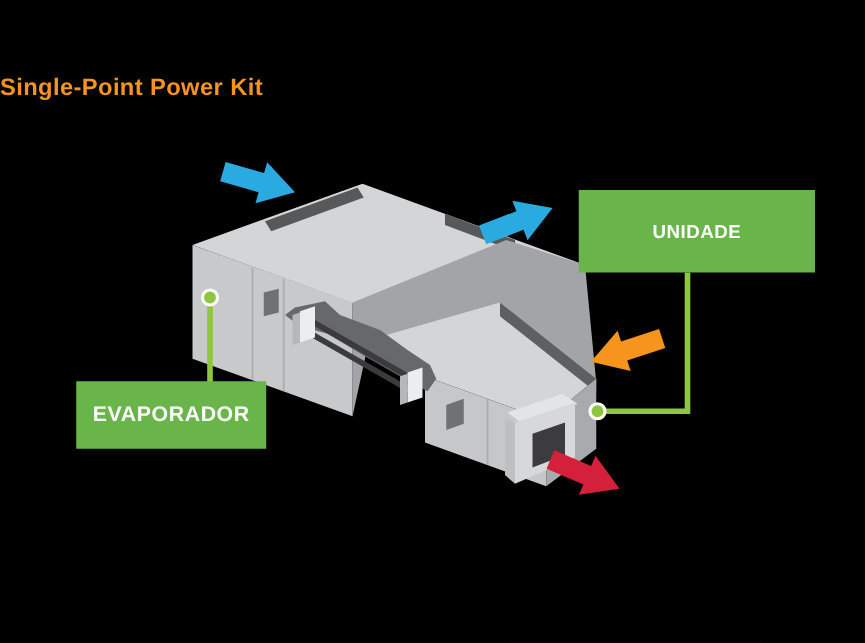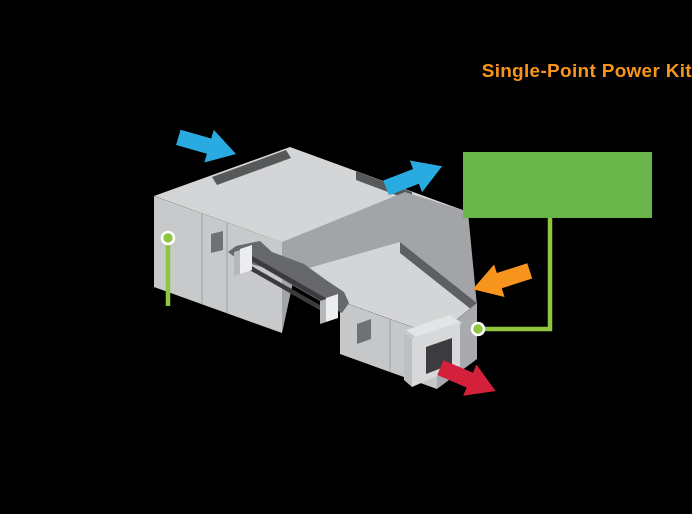--- a/index.html
+++ b/index.html
@@ -17,21 +17,21 @@
     position:relative;
     width:692px;height:514px;
     background:var(--background,#000);
     overflow:hidden;
     font-family:"Liberation Sans", sans-serif;
   }
   .diagram-title{
     position:absolute;
     left:0;top:60px;width:692px;
     margin:0;
-    text-align:right;
+    text-align:left;
     font-size:19px;
     font-weight:700;
     letter-spacing:0.3px;
     color:var(--title_color,#F7941D);
   }
   .unit-svg{position:absolute;left:0;top:0;}
   .label-box{
     position:absolute;
     background:var(--label_bg,#6AB54A);
     color:var(--label_text,#fff);
@@ -111,16 +111,20 @@
 
     <g>
       <polygon points="0,9 32,9 32,0 60,17 32,34 32,25 0,25" transform="translate(183,121) rotate(16)" style="fill:var(--arrow_blue,#29ABE2)"></polygon>
       <polygon points="0,9 32,9 32,0 60,17 32,34 32,25 0,25" transform="translate(380,172) rotate(-21)" style="fill:var(--arrow_blue,#29ABE2)"></polygon>
       <polygon points="0,9 32,9 32,0 60,17 32,34 32,25 0,25" transform="translate(535,287) rotate(162)" style="fill:var(--arrow_orange,#F7941D)"></polygon>
       <polygon points="0,9 32,9 32,0 60,17 32,34 32,25 0,25" transform="translate(447,352) rotate(23)" style="fill:var(--arrow_red,#D5203B)"></polygon>
     </g>
   </svg>
 
   <div class="label-box label-condenser">
+    <span>UNIDADE</span>
   </div>
 
+  <div class="label-box label-evaporator">
+    <span>EVAPORADOR</span>
+  </div>
 
 </div>
 
 </body></html>

